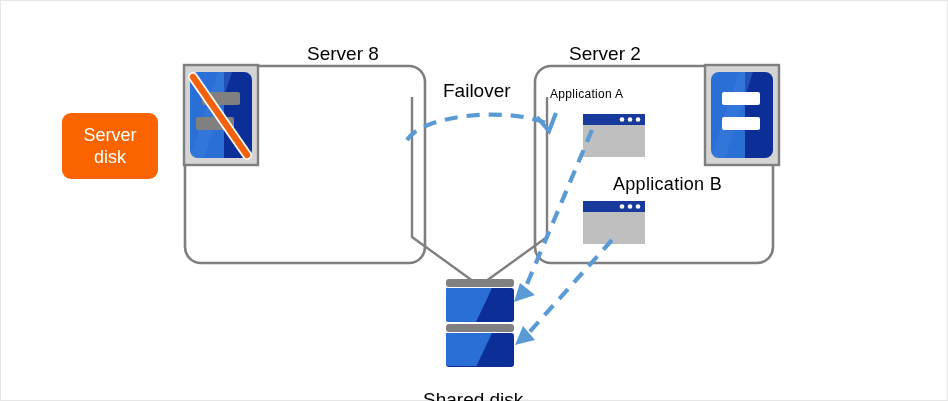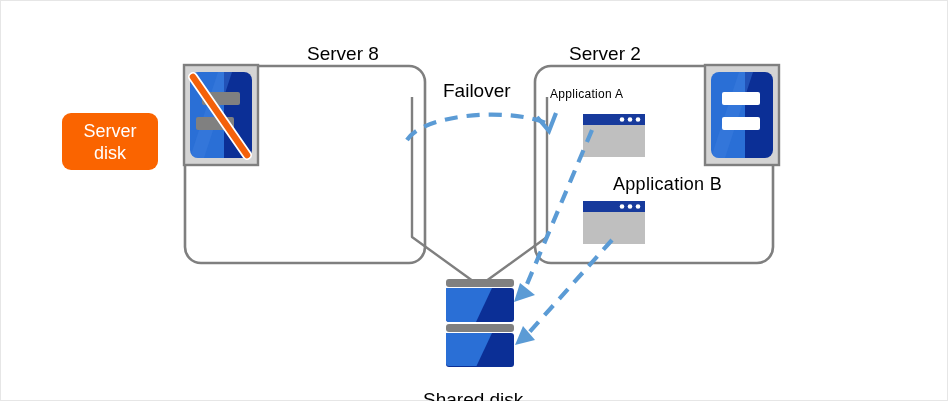--- a/index.html
+++ b/index.html
@@ -35,21 +35,21 @@
   #server2-title { left: 552px; top: 44px; margin-left: 17px; }
   #failover-label { left: 443px; top: 81px; text-align: center; }
   #appA-label { left: 550px; top: 88px; font-size: 12px; letter-spacing: 0.3px; }
   #appB-label { left: 570px; top: 175px; font-size: 18px; letter-spacing: 0.3px; margin-left: 43px; }
   #shareddisk-label { left: 423px; top: 390px; }
   #server-down-badge {
     position: absolute;
     left: 62px;
     top: 113px;
     width: 96px;
-    height: 57px;
+    height: 66px;
     background: #fa6400;
     border-radius: 9px;
     color: #ffffff;
     font-size: 18px;
     line-height: 22px;
     display: flex;
     flex-direction: column;
     align-items: center;
     justify-content: center;
     text-align: center;

